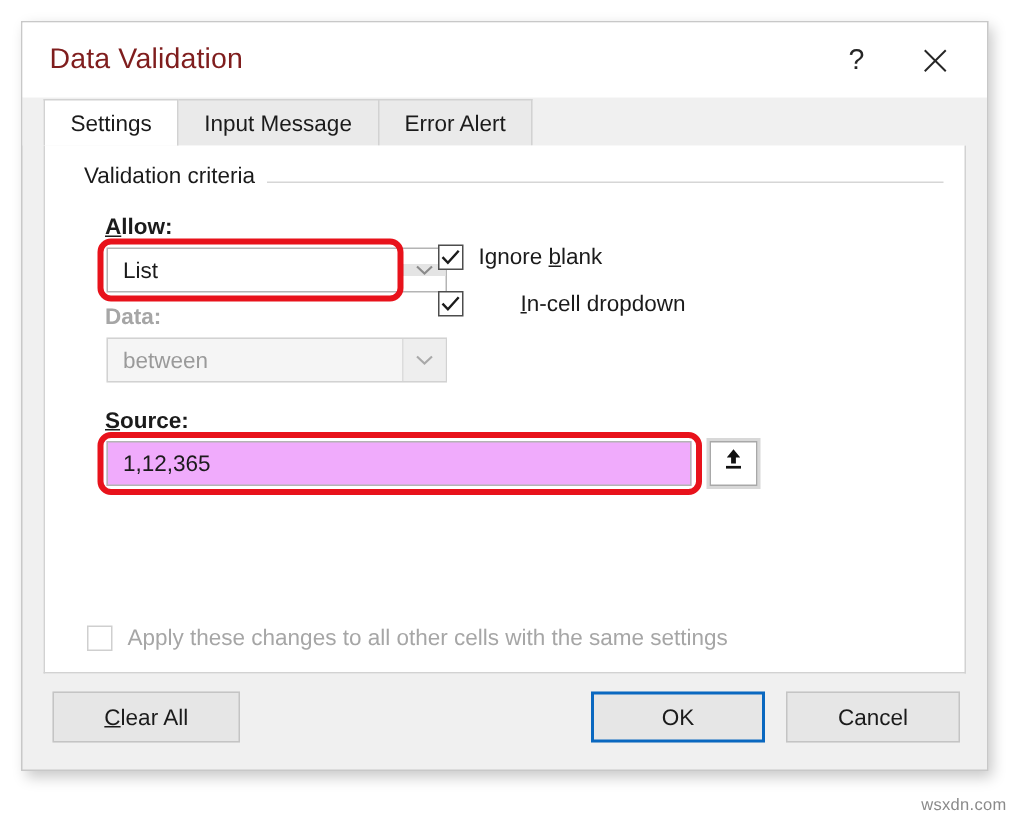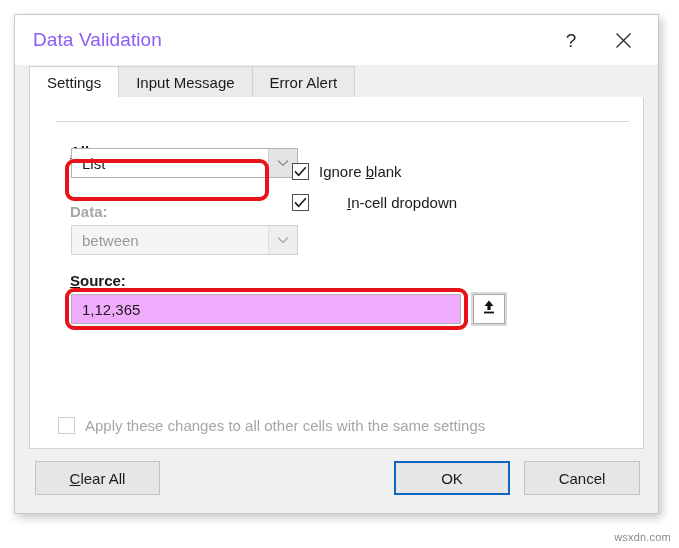--- a/index.html
+++ b/index.html
@@ -34,21 +34,21 @@
   #titlebar {
     height: 50px;
     background: #ffffff;
     display: flex;
     align-items: center;
     flex: 0 0 auto;
     position: relative;
   }
   #dialog-title {
     font-size: 19px;
-    color: #8b5cf6;
+    color: #7f1d1d;
     margin-left: 18px;
     letter-spacing: .1px;
     white-space: nowrap;
   }
   .titlebar-spacer { flex: 1 1 auto; }
   .caption-btn {
     width: 46px;
     height: 50px;
     display: flex;
     align-items: center;
@@ -305,23 +305,24 @@
 
   <div id="tabstrip">
     <div class="tab active">Settings</div>
     <div class="tab">Input Message</div>
     <div class="tab">Error Alert</div>
   </div>
 
   <div id="tabpage">
 
     <div id="group-line"></div>
+    <div id="group-title">Validation criteria</div>
 
     <div class="field-label" style="left:40px; top:46px;"><span class="acc">A</span><span>llow:</span></div>
-    <div class="combo" style="left:41px; top:51px; width:227px;">
+    <div class="combo" style="left:41px; top:68px; width:227px;align-items:center;">
       <div class="combo-text">List</div>
       <div class="combo-arrow">
         <svg width="12" height="8" viewBox="0 0 12 8" aria-hidden="true">
           <polyline points="1,1.6 6,6.4 11,1.6" fill="none" stroke="#8b8b8b" stroke-width="1.4"></polyline>
         </svg>
       </div>
     </div>
     <div class="red-ring" style="left:35px; top:62px; width:204px; height:42px;"></div>
 
     <div class="field-label disabled" style="left:40px; top:106px;">Data:</div>

